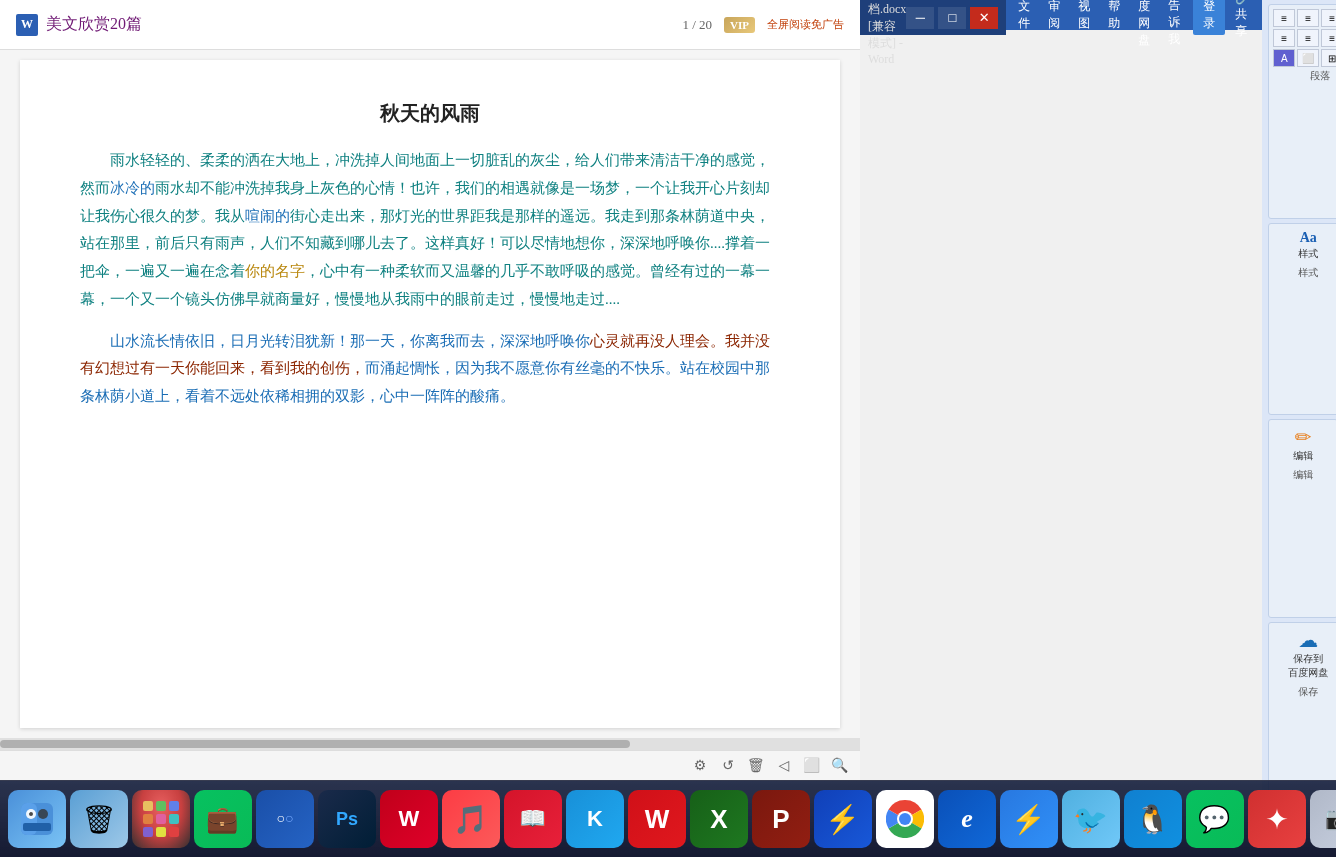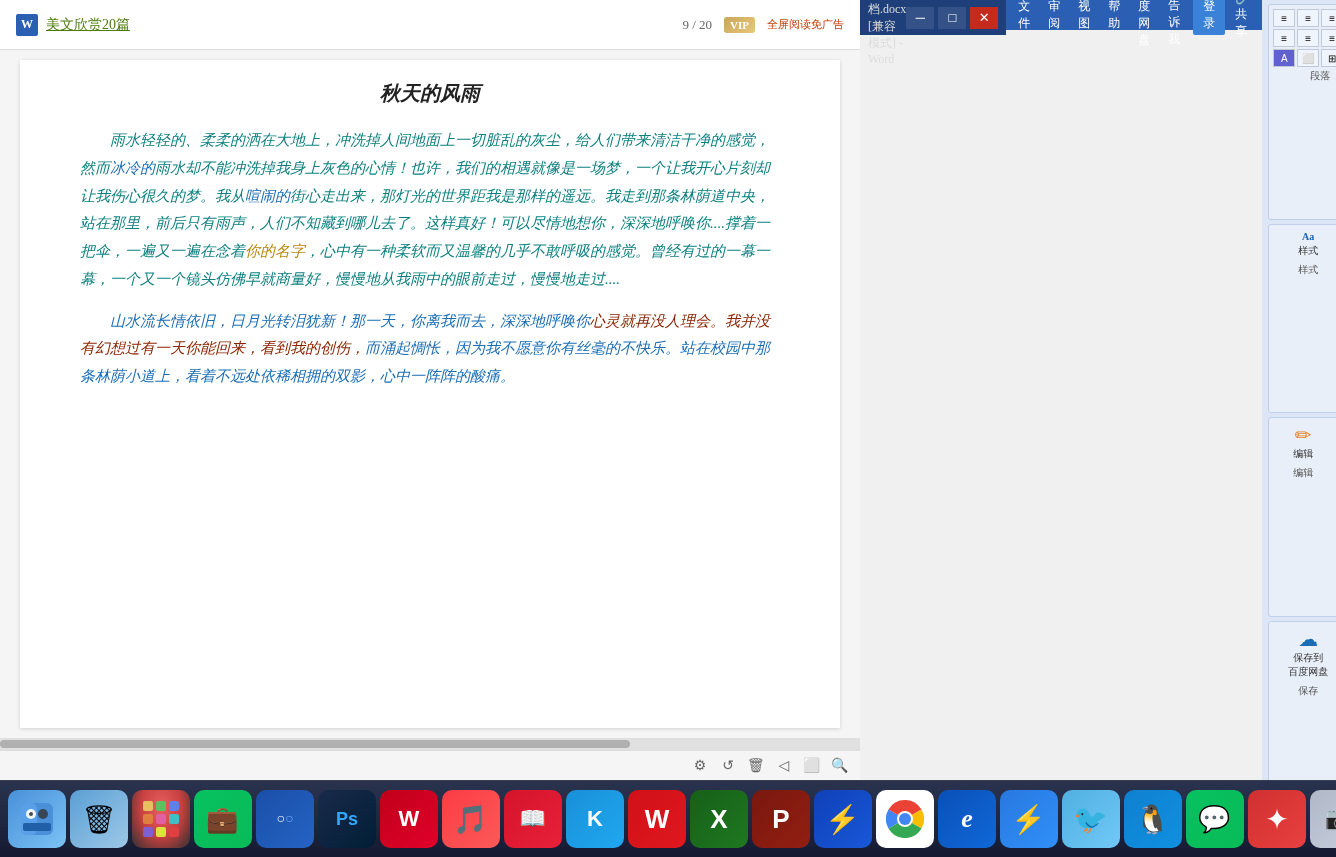--- a/index.html
+++ b/index.html
@@ -36,23 +36,22 @@
       width: 22px; height: 22px;
       background: #2b5fb3;
       color: white;
       font-size: 12px;
       font-weight: bold;
       display: flex; align-items: center; justify-content: center;
       border-radius: 2px;
     }
 
     #doc-title-text {
-      font-size: 14px;
-      color: #4d7c0f;
-      text-decoration: underline;
+      font-size: 16px;
+      color: #701a75;
     }
 
     #doc-nav {
       display: flex;
       align-items: center;
       gap: 12px;
       font-size: 13px;
       color: #666;
     }
 
@@ -67,24 +66,23 @@
 
     .fullscreen-btn {
       font-size: 11px;
       color: #c2410c;
     }
 
     #doc-content {
       flex: 1;
       background: white;
       margin: 10px 20px;
-      padding: 20px 60px;
+      padding: 40px 60px;
       overflow-y: auto;
       box-shadow: 0 1px 4px rgba(0,0,0,0.15);
-      font-style: italic;
     }
 
     #doc-content h1 {
       text-align: center;
       font-size: 20px;
       font-weight: bold;
       color: #222;
       margin-bottom: 20px;
       font-family: 'SimHei', 'STHeiti', sans-serif;
     }
@@ -385,21 +383,21 @@
 <body>
 
 <div id="doc-area">
 
   <div id="doc-titlebar">
     <div id="doc-title-left">
       <div class="w-icon">W</div>
       <span id="doc-title-text">美文欣赏20篇</span>
     </div>
     <div id="doc-nav">
-      <span>9 / 20</span>
+      <span>1 / 20</span>
       <span class="vip-badge">VIP</span>
       <span class="fullscreen-btn">全屏阅读免广告</span>
     </div>
   </div>
 
   <div id="doc-content">
     <h1>秋天的风雨</h1>
     <div class="para">
       <span class="teal">雨水轻轻的、柔柔的洒在大地上，冲洗掉人间地面上一切脏乱的灰尘，给人们带来清洁干净的感觉，然而</span><span class="blue">冰冷的</span><span class="teal">雨水却不能冲洗掉我身上灰色的心情！也许，我们的相遇就像是一场梦，一个让我开心片刻却让我伤心很久的梦。我从</span><span class="blue">喧闹的</span><span class="teal">街心走出来，那灯光的世界距我是那样的遥远。我走到那条林荫道中央，站在那里，前后只有雨声，人们不知藏到哪儿去了。这样真好！可以尽情地想你，深深地呼唤你....撑着一把伞，一遍又一遍在念着</span><span class="gold">你的名字</span><span class="teal">，心中有一种柔软而又温馨的几乎不敢呼吸的感觉。曾经有过的一幕一幕，一个又一个镜头仿佛早就商量好，慢慢地从我雨中的眼前走过，慢慢地走过....</span>
     </div>
@@ -468,21 +466,21 @@
             <button class="small-btn">↕</button>
           </div>
         </div>
       </div>
       <span class="ribbon-group-label">段落</span>
     </div>
 
     <div class="ribbon-group" style="min-width:80px;">
       <div class="ribbon-btns">
         <div class="ribbon-btn">
-          <div class="ribbon-btn-icon" style="font-size:10px; color:#1a5fb3; font-weight:bold; font-family:serif;">Aa</div>
+          <div class="ribbon-btn-icon" style="font-size:14px; color:#1a5fb3; font-weight:bold; font-family:serif;">Aa</div>
           <div class="ribbon-btn-label">样式</div>
         </div>
       </div>
       <span class="ribbon-group-label">样式</span>
     </div>
 
     <div class="ribbon-group" style="min-width:70px;">
       <div class="ribbon-btns">
         <div class="ribbon-btn">
           <div class="ribbon-btn-icon" style="font-size:20px; color:#e88020;">✏</div>

